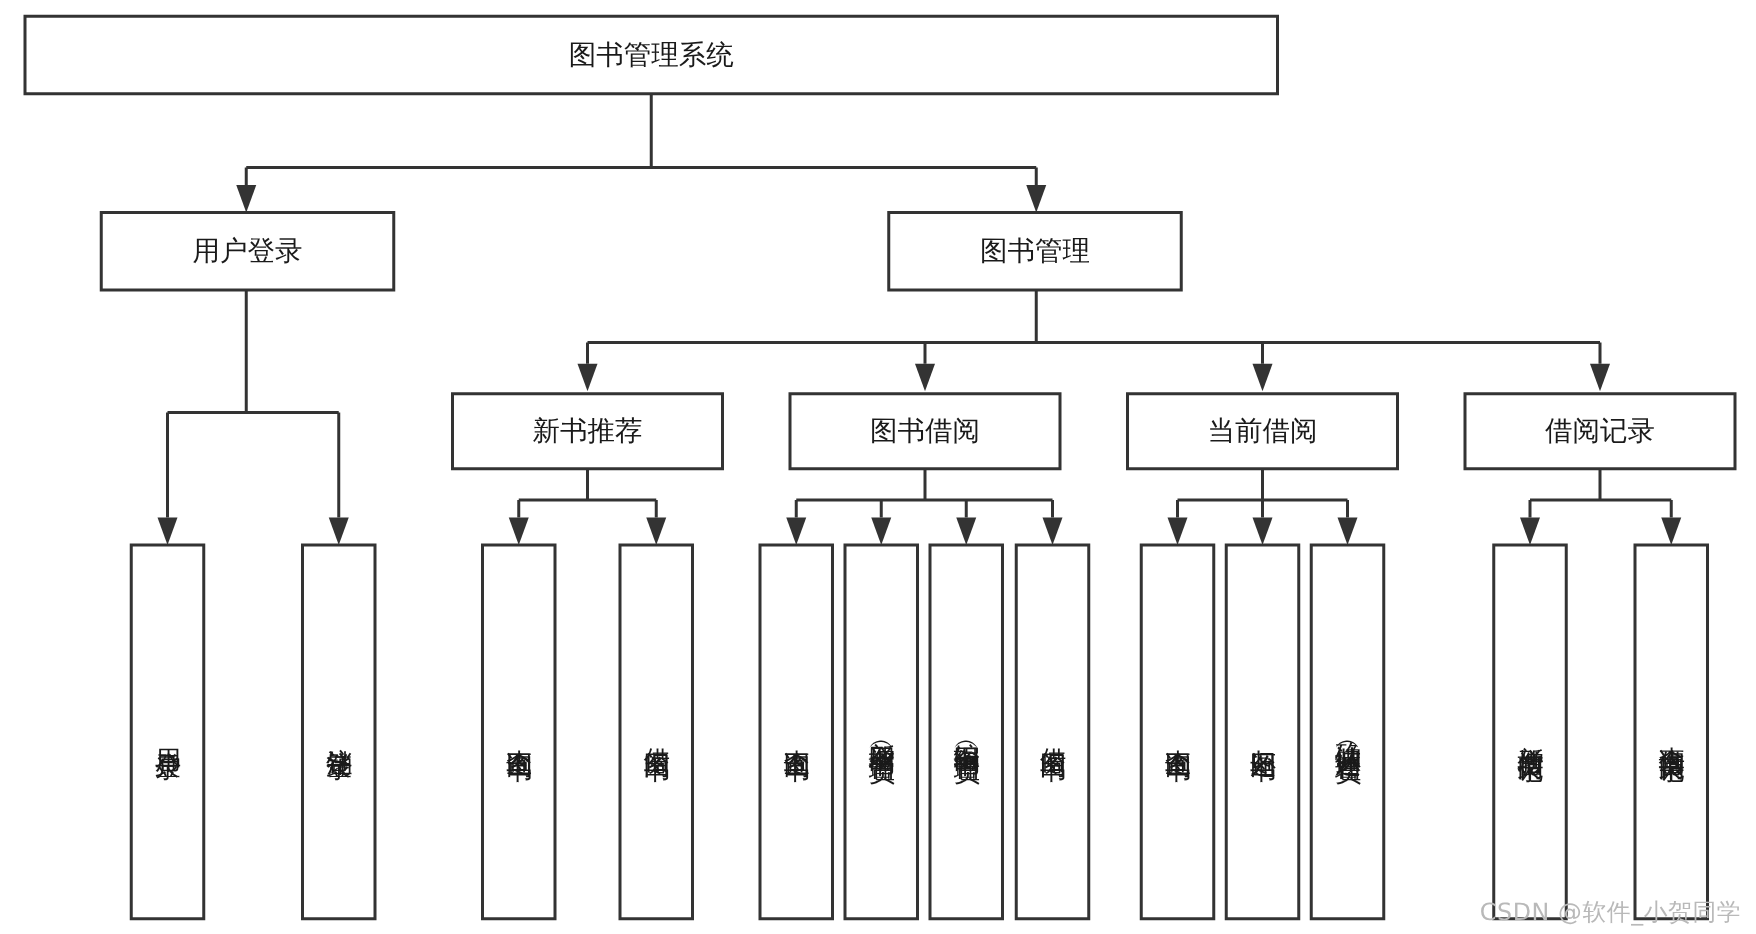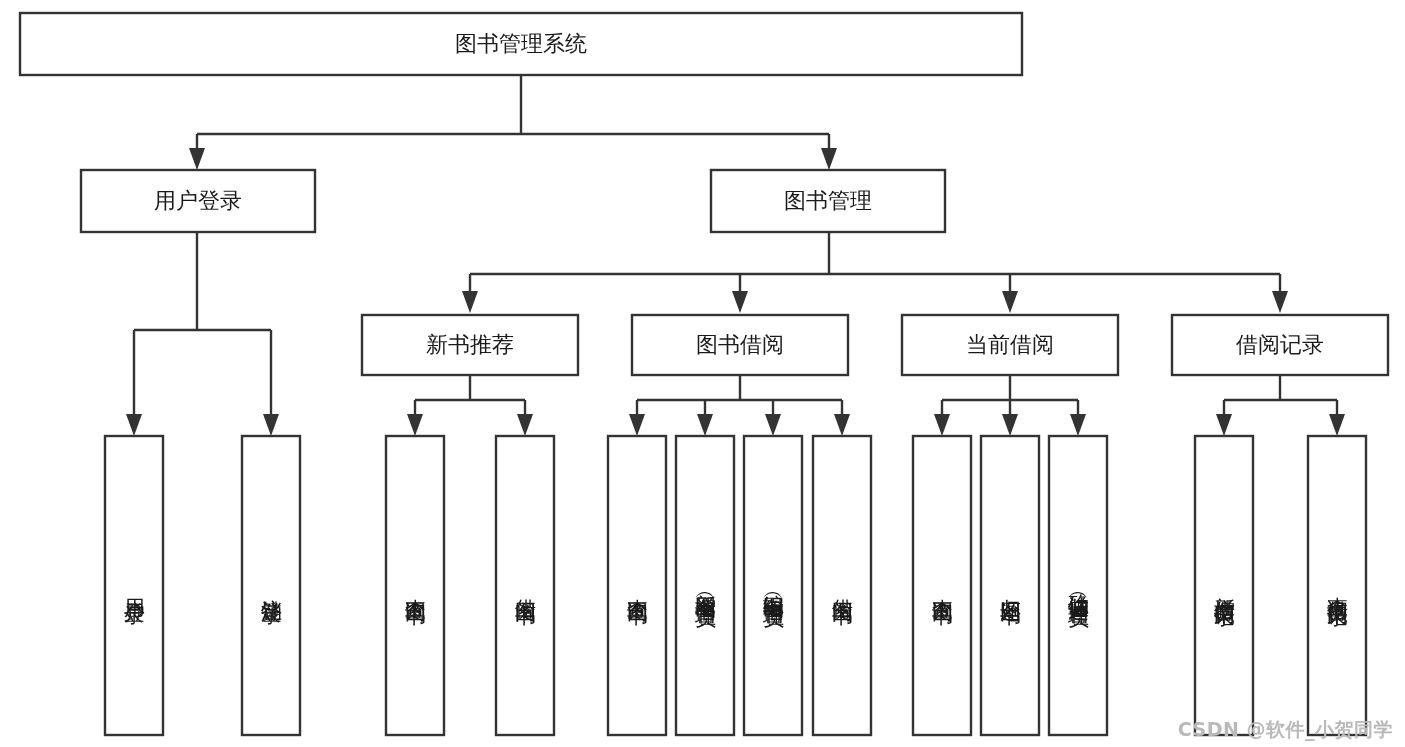--- a/index.html
+++ b/index.html
@@ -72,21 +72,20 @@
     position: absolute;
     right: 12px;
     bottom: 4px;
     font-family: "DejaVu Sans", "Liberation Sans", sans-serif;
     font-size: 19px;
     color: #b9b9b9;
     letter-spacing: 0.5px;
     white-space: nowrap;
     pointer-events: none;
     user-select: none;
-    font-weight: bold;
   }
 </style>
 </head>
 <body>
 
 <div id="diagram-root">
 
   <svg id="diagram-svg" viewBox="0 0 1405 747">
 
     <g>

